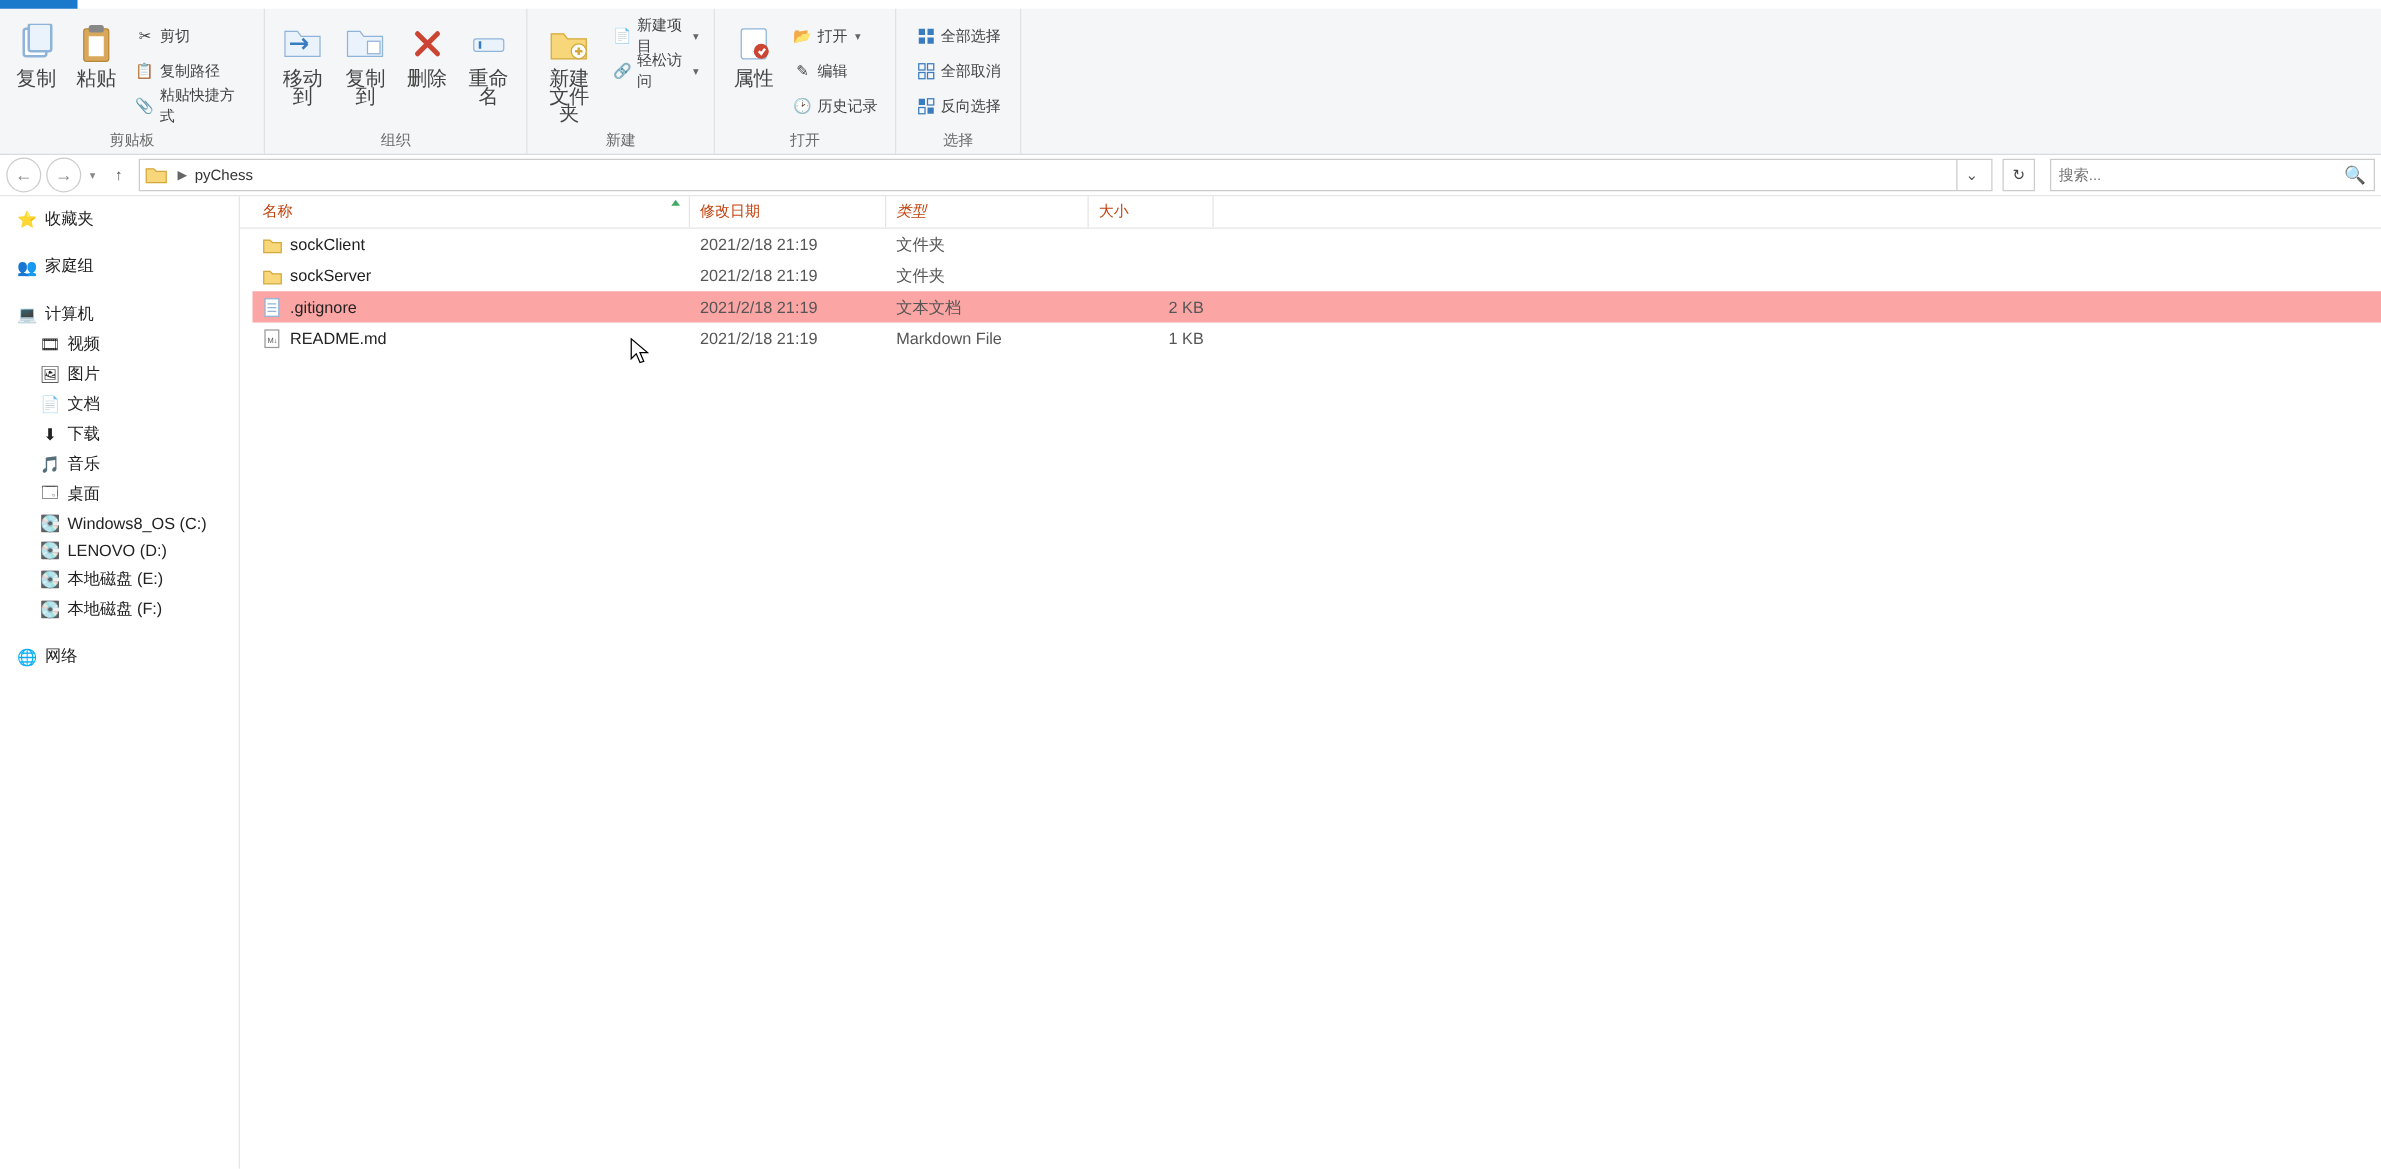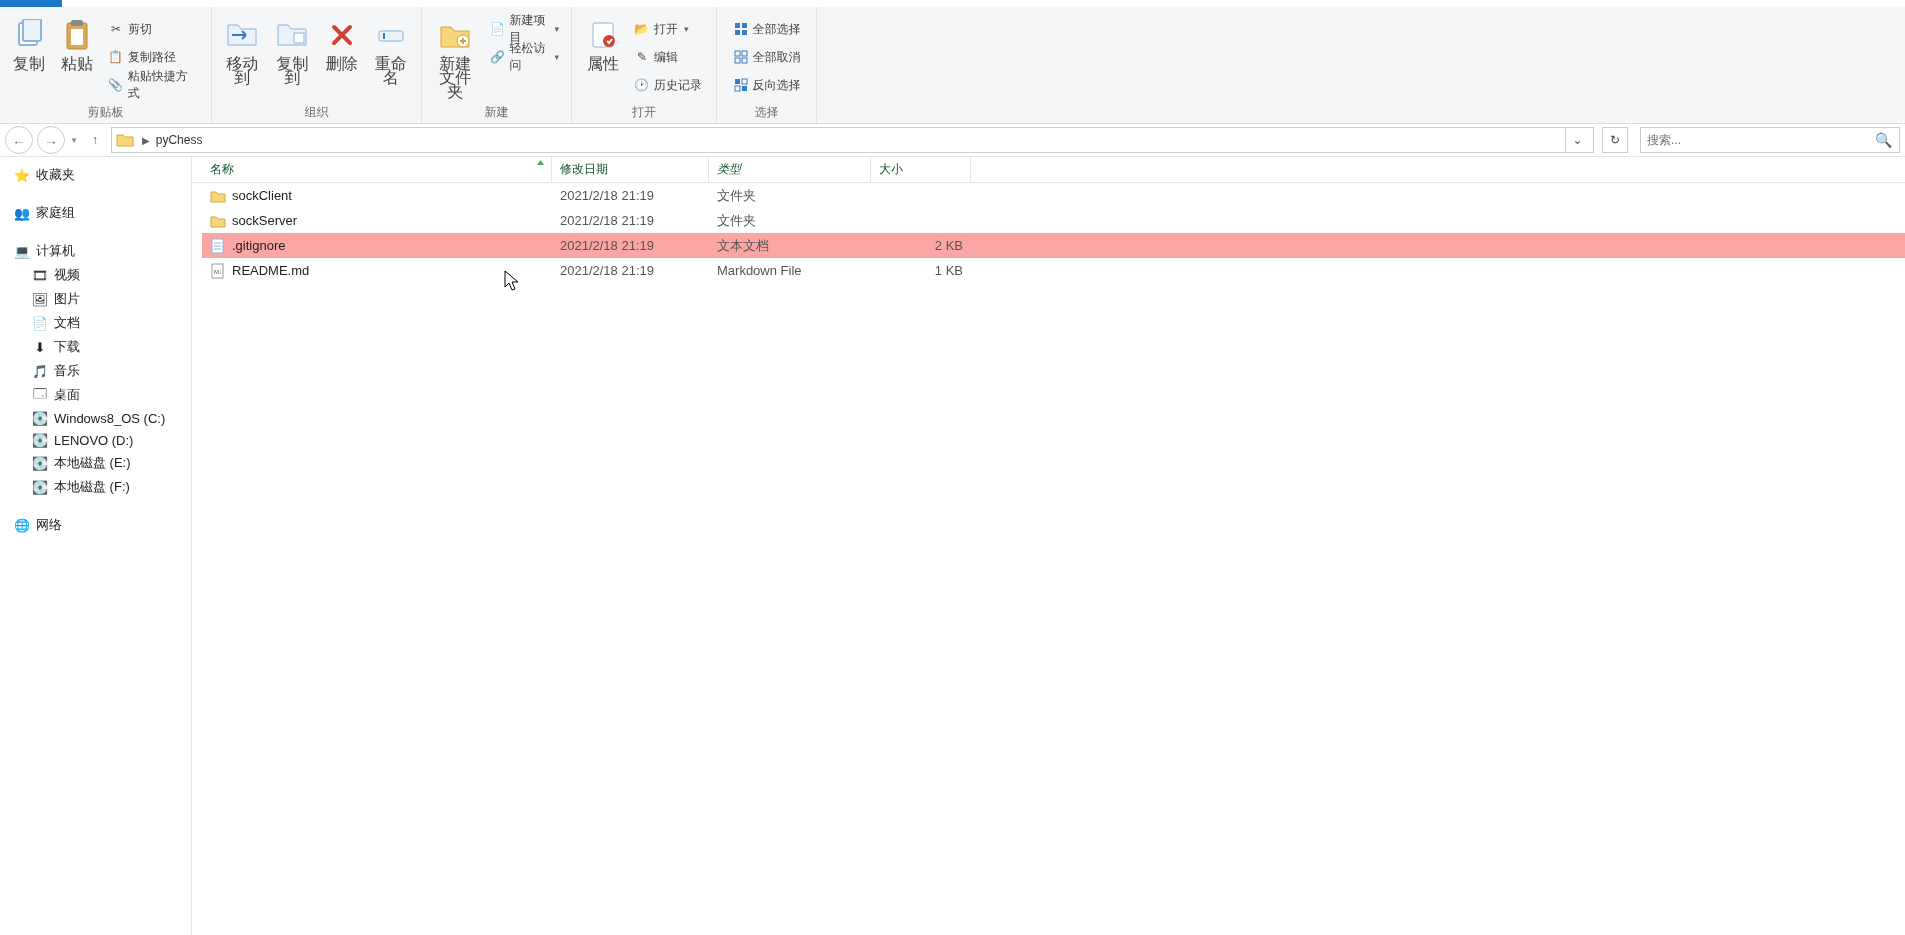--- a/index.html
+++ b/index.html
@@ -39,21 +39,21 @@
 
 .main { display:flex; height:calc(935px - 7px - 117px - 33px); }
 .sidebar { width:192px; border-right:1px solid #e5e5e5; padding:6px 0; overflow:auto; }
 .treeitem { display:flex; align-items:center; gap:6px; padding:3px 6px 3px 14px; font-size:13px; color:#222; cursor:default; }
 .treeitem.sub { padding-left:32px; }
 .treeitem .ticon { width:16px; height:16px; display:flex; align-items:center; justify-content:center; }
 .treesep { height:14px; }
 
 .content { flex:1; display:flex; flex-direction:column; }
 .colheaders { height:26px; display:flex; align-items:center; border-bottom:1px solid #e5e5e5; font-size:12px; color:#1a5fb4; padding-left:10px; }
-.colheaders .col { padding:0 8px; border-right:1px solid #e5e5e5; height:100%; display:flex; align-items:center; color:#14532d; position:relative; }
+.colheaders .col { padding:0 8px; border-right:1px solid #e5e5e5; height:100%; display:flex; align-items:center; color:#c2410c; position:relative; }
 .colheaders .col.sort::after { content:"▴"; position:absolute; right:8px; top:-1px; font-size:10px; color:#4a6; transform:scaleX(1.4); }
 .col.name { width:350px; }
 .col.date { width:157px; }
 .col.type { width:162px;font-style:italic; }
 .col.size { width:100px; text-align:left; justify-content:flex-start; }
 
 .filelist { flex:1; padding-left:10px; }
 .row { height:25px; display:flex; align-items:center; font-size:13px; color:#222; padding-right:18px; }
 .row.selected { background:#fca5a5; }
 .row .cell { padding:0 8px; height:100%; display:flex; align-items:center; }

